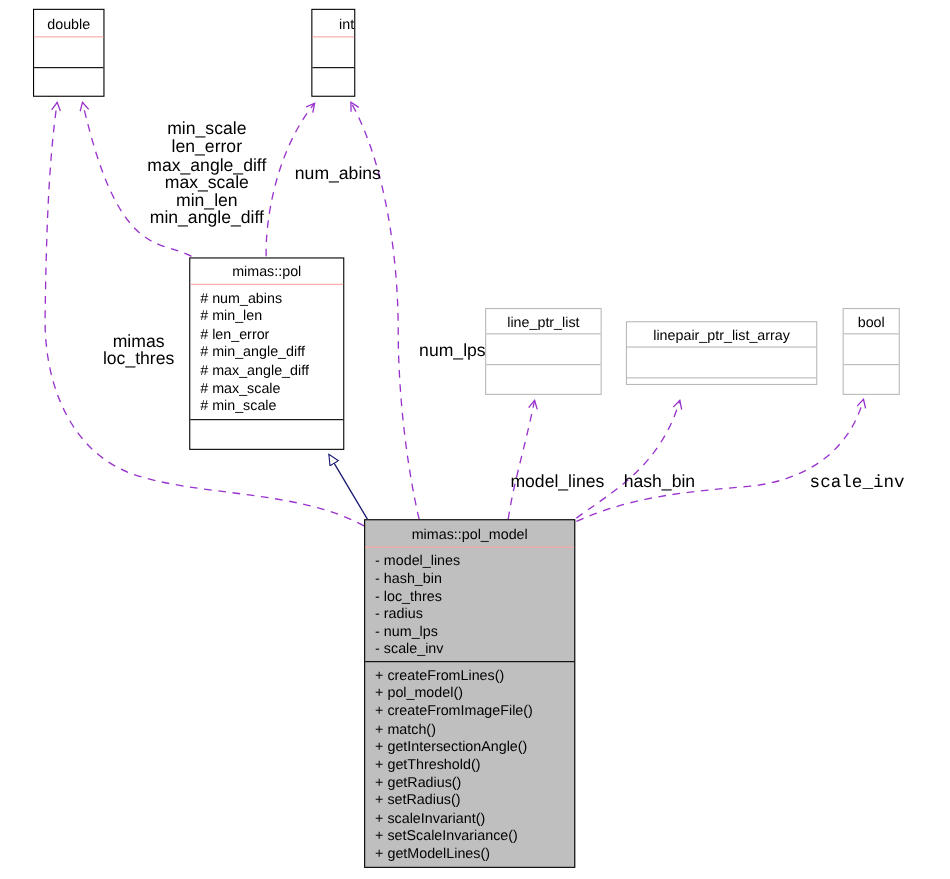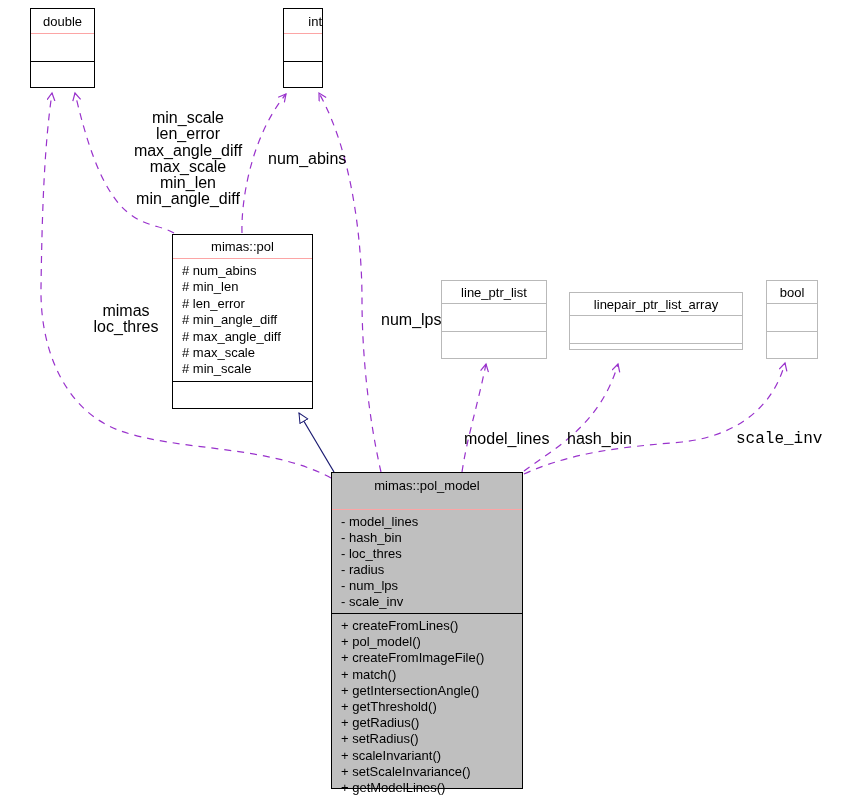--- a/index.html
+++ b/index.html
@@ -96,21 +96,21 @@
     <div class="sec last" style="height:26px;"></div>
   </div>
 
   <div class="class-box muted" style="left:766px;top:280px;width:52px;height:79px;">
     <div class="title" style="height:23px;line-height:23px;">bool</div>
     <div class="sec" style="height:28px;"></div>
     <div class="sec last" style="height:26px;"></div>
   </div>
 
   <div class="class-box focus" style="left:331px;top:472px;width:192px;height:317px;">
-    <div class="title" style="height:37px;line-height:25px;">mimas::pol_model</div>
+    <div class="title" style="height:25px;line-height:25px;">mimas::pol_model</div>
     <div class="sec members lh-pm-attr" style="height:104px;">
         <div class="member-row">- model_lines</div>
         <div class="member-row">- hash_bin</div>
         <div class="member-row">- loc_thres</div>
         <div class="member-row">- radius</div>
         <div class="member-row">- num_lps</div>
         <div class="member-row">- scale_inv</div>
       </div>
     <div class="sec last members lh-pm-meth" style="height:186px;">
         <div class="member-row">+ createFromLines()</div>

